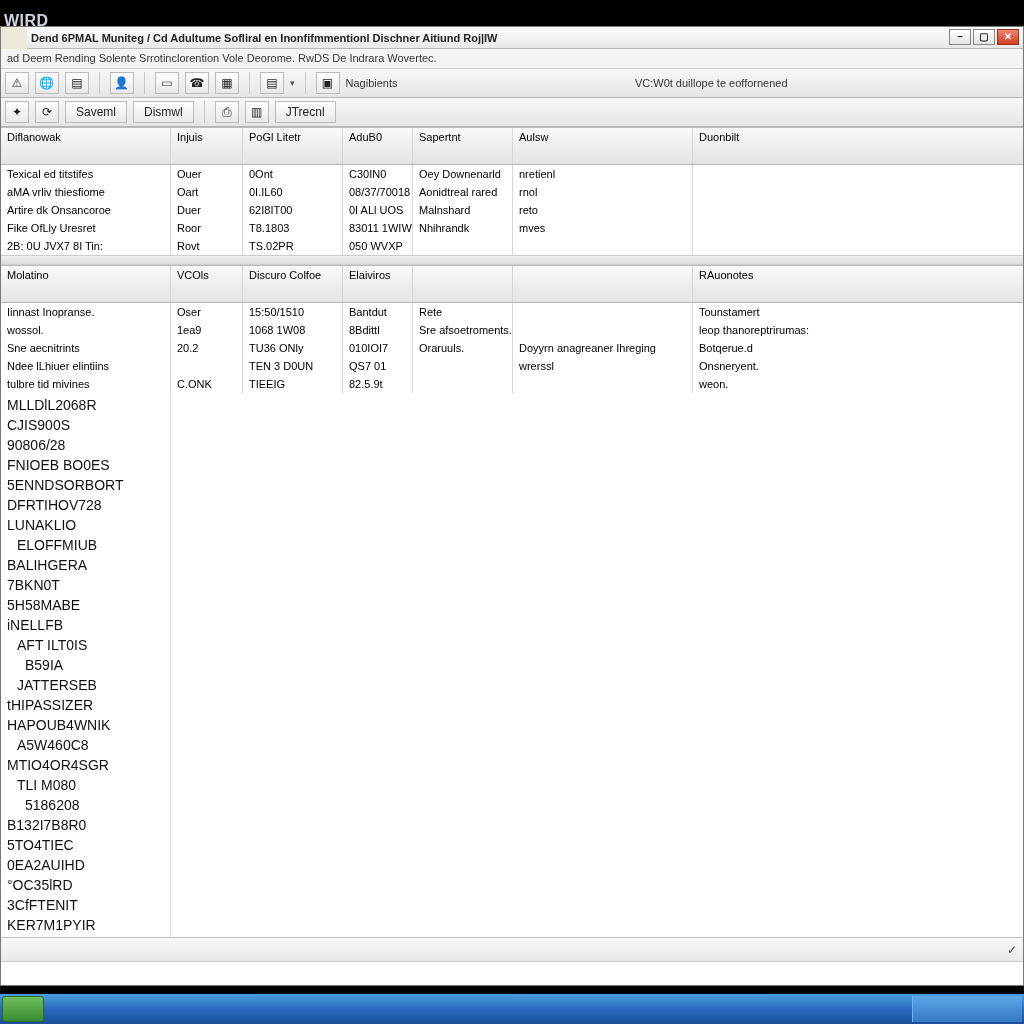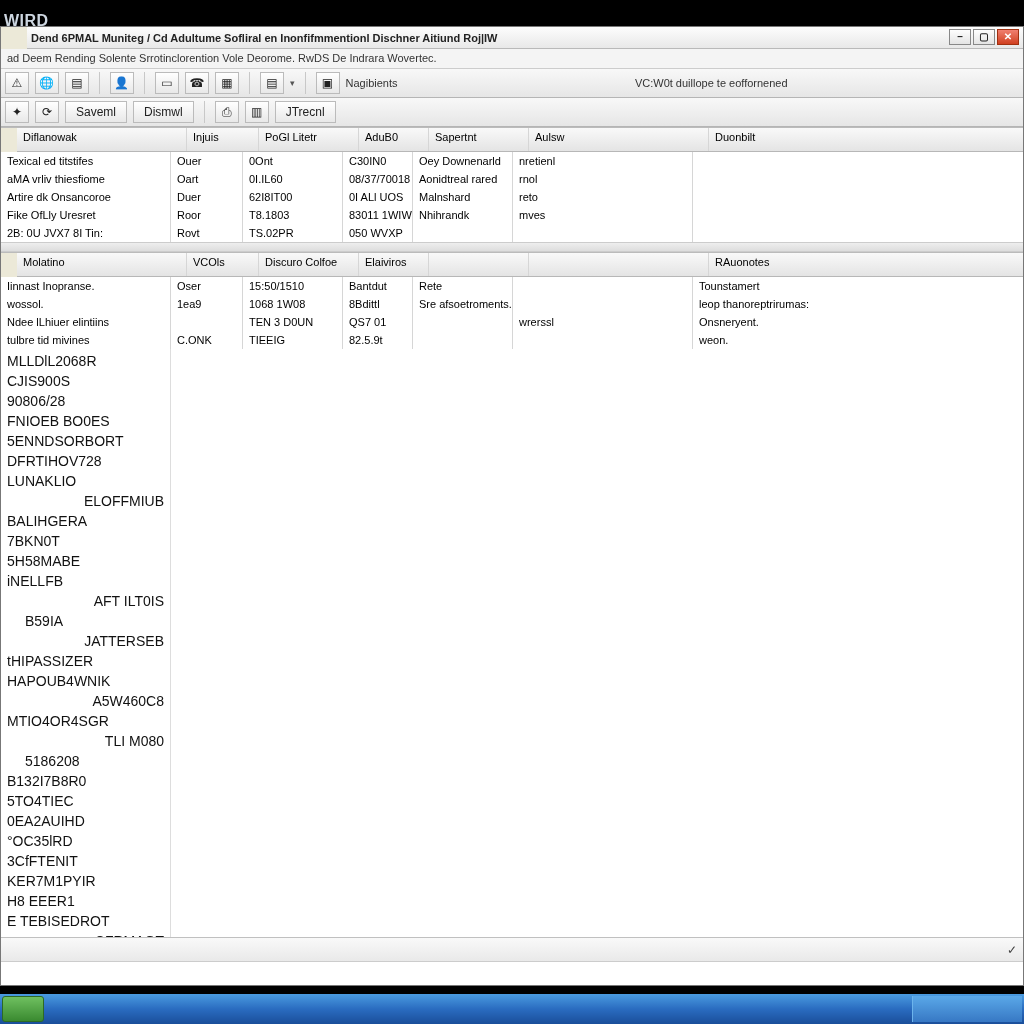--- a/index.html
+++ b/index.html
@@ -41,39 +41,39 @@
     width: 24px; height: 22px; border: 1px solid #bbb; background: linear-gradient(#fff,#e8e8e8);
     display: inline-flex; align-items: center; justify-content: center; font-size: 12px;
   }
   .tbtn.wide { width: auto; padding: 0 10px; }
   .tsep { width: 1px; height: 22px; background: #c8c8c8; margin: 0 4px; }
   .txt { color: #333; }
 
   .gridwrap { border-top: 1px solid #bbb; }
   .gridhdr {
     display: flex; background: linear-gradient(#f9f9f9,#e4e4e4);
-    border-bottom: 1px solid #b7b7b7; height: 24px; font-size: 11px; margin-left: 16px;
+    border-bottom: 1px solid #b7b7b7; height: 37px; font-size: 11px;
   }
   .gridhdr > div, .gridrow > div {
     padding: 3px 6px; border-right: 1px solid #d6d6d6; white-space: nowrap; overflow: hidden;
   }
   .gridrow { display: flex; height: 18px; font-size: 11px; background: #fff; }
   .gridrow:nth-child(even) { background: #fff; }
   .t1 .c0{width:170px}.t1 .c1{width:72px}.t1 .c2{width:100px}.t1 .c3{width:70px}.t1 .c4{width:100px}.t1 .c5{width:180px}.t1 .c6{width:180px;border-right:none}
   .t2 .c0{width:170px}.t2 .c1{width:72px}.t2 .c2{width:100px}.t2 .c3{width:70px}.t2 .c4{width:100px}.t2 .c5{width:180px}.t2 .c6{width:180px;border-right:none}
 
   .split { height: 10px; background: linear-gradient(#eee,#ddd); border-top:1px solid #ccc; border-bottom:1px solid #ccc; }
 
   .lower { flex: 1; display: flex; background: #fff; overflow: hidden; }
   .side {
     width: 170px; border-right: 1px solid #ddd; overflow-y: auto;
     padding-top: 2px;
   }
   .side .item { padding: 2px 6px; font-size: 14px; color: #111; white-space: nowrap; }
-  .side .item.ind1 { padding-left: 16px; text-align: right; }
+  .side .item.ind1 { padding-left: 16px; }
   .side .item.ind2 { padding-left: 24px; }
 
   .statusbar {
     height: 24px; background: linear-gradient(#f9f9f9,#e9e9e9);
     border-top: 1px solid #c0c0c0; display: flex; align-items: center; padding: 0 6px;
   }
   .status-check { margin-left: auto; font-size: 12px; color: #444; }
   .bottomgap { height: 24px; background: #fff; border-top: 1px solid #ccc; }
 
   .taskbar {
@@ -222,20 +222,29 @@
             <div class="c6">Tounstamert</div>
           </div>
           <div class="gridrow">
             <div class="c0">wossol.</div>
             <div class="c1">1ea9</div>
             <div class="c2">1068 1W08</div>
             <div class="c3">8Bdittl</div>
             <div class="c4">Sre afsoetroments.</div>
             <div class="c5"></div>
             <div class="c6">leop thanoreptrirumas:</div>
+          </div>
+          <div class="gridrow">
+            <div class="c0">Sne aecnitrints</div>
+            <div class="c1">20.2</div>
+            <div class="c2">TU36 ONly</div>
+            <div class="c3">010IOI7</div>
+            <div class="c4">Oraruuls.</div>
+            <div class="c5">Doyyrn anagreaner Ihreging</div>
+            <div class="c6">Botqerue.d</div>
           </div>
           <div class="gridrow">
             <div class="c0">Ndee lLhiuer elintiins</div>
             <div class="c1"></div>
             <div class="c2">TEN 3 D0UN</div>
             <div class="c3">QS7 01</div>
             <div class="c4"></div>
             <div class="c5">wrerssl</div>
             <div class="c6">Onsneryent.</div>
           </div>

